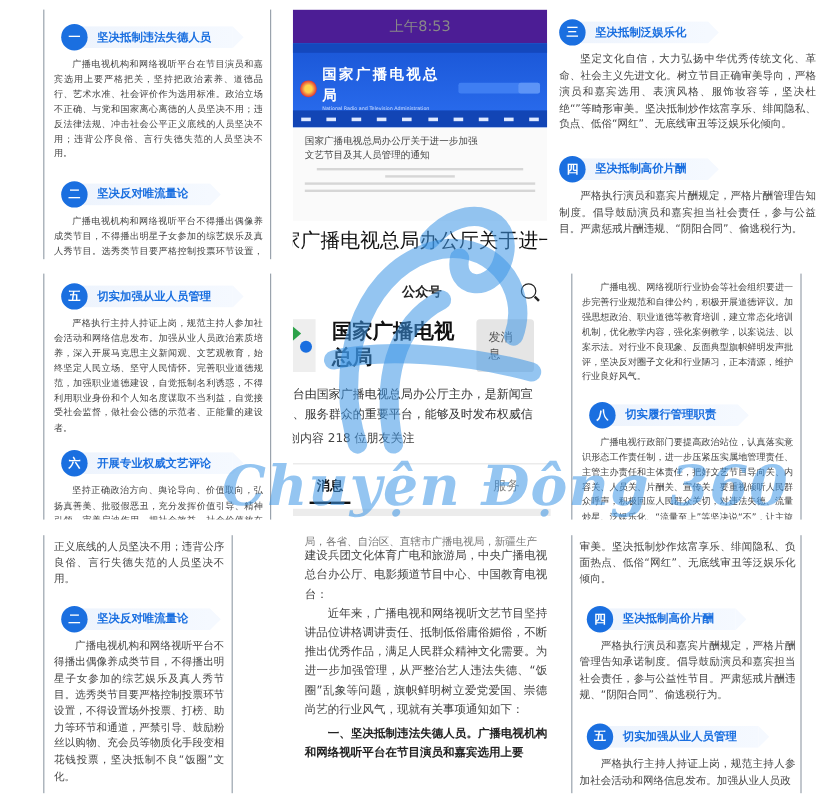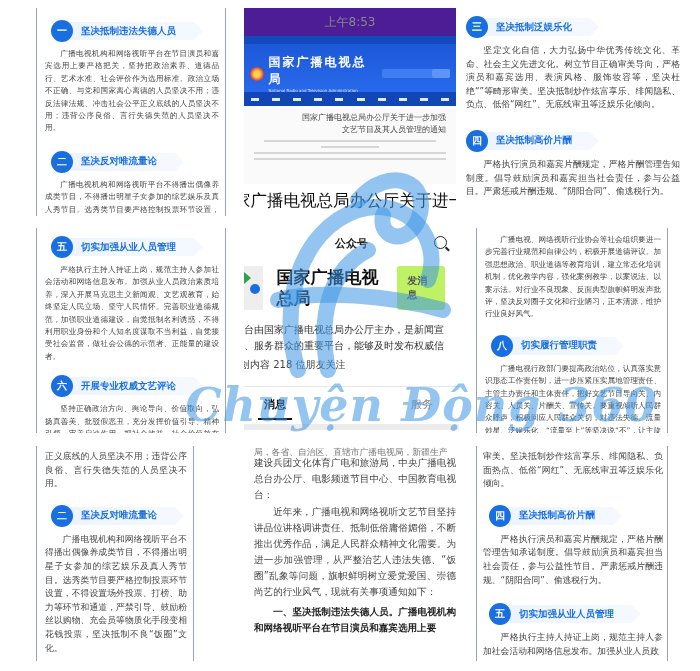--- a/index.html
+++ b/index.html
@@ -27,33 +27,33 @@
   .site-topline { height: 8px; background: #1448bd; }
   .site-logo-row { display: flex; align-items: center; padding: 10px 6px; gap: 5px; }
   .emblem { width: 14px; height: 14px; border-radius: 50%; background: radial-gradient(circle, #ffd24d 30%, #d23 75%); }
   .site-name { color: #fff; font-size: 12px; font-weight: bold; letter-spacing: 2px; }
   .site-sub { color: #cfe0ff; font-size: 4px; }
   .site-search { margin-left: auto; width: 70px; height: 9px; background: #3f7ef2; border-radius: 2px; display: flex; justify-content: flex-end; }
   .site-search-btn { width: 18px; height: 9px; background: #5d94f6; border-radius: 2px; }
   .site-nav { position: absolute; bottom: 0; left: 0; right: 0; height: 14px; background: #1245b5; display: flex; justify-content: space-around; align-items: center; }
   .site-nav span { width: 8px; height: 3px; background: #dfe9ff; display: block; }
   .doc-preview { padding: 6px 10px; background: #fafafa; height: 78px; }
-  .doc-title { font-size: 8px; color: #444; text-align: right; line-height: 12px; }
+  .doc-title { font-size: 8px; color: #444; text-align: left; line-height: 12px; }
   .doc-line { height: 2px; background: #d6d6d6; margin: 4px 0; }
   .article-title { font-size: 16.5px; line-height: 22px; color: #111; padding: 6px 0 0 4px; white-space: nowrap; }
 
   .wx-head { display: flex; align-items: center; justify-content: center; height: 34px; position: relative; font-size: 11px; font-weight: bold; color: #222; }
   .wx-search { position: absolute; right: 12px; top: 10px; width: 13px; height: 13px; border: 1.6px solid #222; border-radius: 50%; }
   .wx-search::after { content: ""; position: absolute; width: 5px; height: 1.6px; background: #222; right: -4px; bottom: -2px; transform: rotate(45deg); }
   .wx-profile { display: flex; align-items: center; padding: 6px 0; }
   .wx-avatar { width: 20px; height: 44px; background: #eee; position: relative; }
   .wx-avatar::before { content: ""; position: absolute; left: 0; top: 6px; border-top: 6px solid transparent; border-bottom: 6px solid transparent; border-left: 7px solid #2ca24a; }
   .wx-avatar::after { content: ""; position: absolute; left: 6px; top: 18px; width: 10px; height: 10px; border-radius: 50%; background: #1a6fe0; }
   .wx-name { font-size: 17px; font-weight: bold; line-height: 21px; color: #111; margin-left: 14px; width: 130px; }
-  .wx-msg-btn { margin-left: auto; margin-right: 14px; background: #bef264; color: #555; font-size: 10px; padding: 8px 10px; border-radius: 3px; font-weight: bold; }
+  .wx-msg-btn { margin-left: auto; margin-right: 14px; background: #e5e5e5; color: #555; font-size: 10px; padding: 8px 10px; border-radius: 3px; }
   .wx-desc { font-size: 10px; line-height: 16px; color: #333; white-space: nowrap; padding-top: 6px; }
   .wx-stats { font-size: 10px; color: #444; padding-top: 4px; white-space: nowrap; }
   .wx-divider { height: 1px; background: #e6e6e6; margin: 14px 0 10px; }
   .wx-tabs { display: flex; justify-content: space-between; padding: 0 26px 0 20px; font-size: 11px; }
   .wx-tab-active { font-weight: bold; color: #111; position: relative; }
   .wx-tab-active::after { content: ""; position: absolute; left: -6px; right: -6px; bottom: -8px; height: 2px; background: #111; }
   .wx-tab { color: #888; }
   .gray-bar { height: 6px; background: #ececec; margin-top: 12px; }
 
   .watermark { position: absolute; left: 185px; top: 378px; width: 330px; font-family: "DejaVu Serif", serif;

